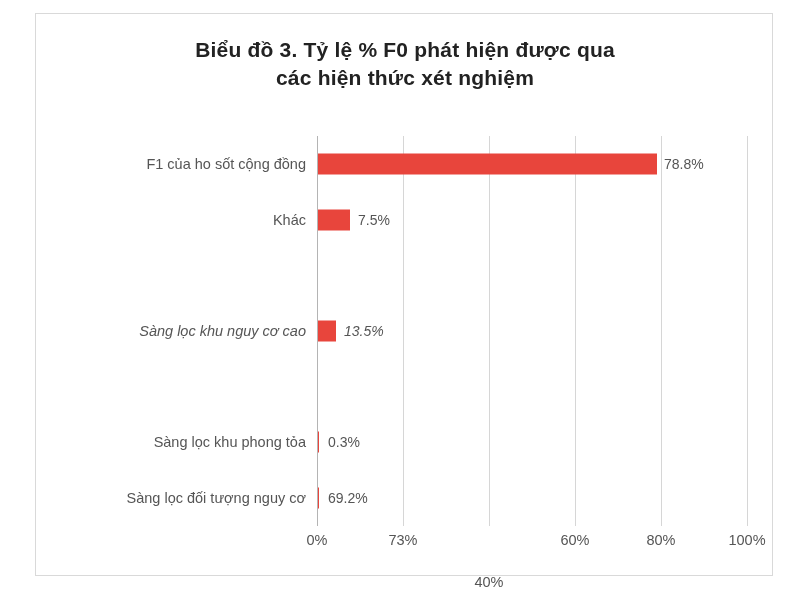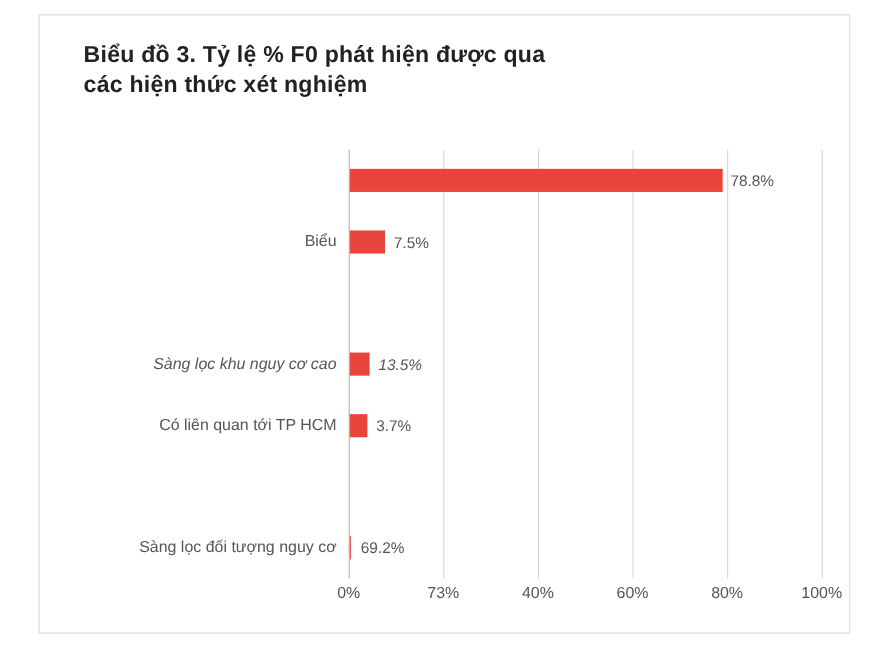--- a/index.html
+++ b/index.html
@@ -21,21 +21,21 @@
     height: 563px;
     border: 1px solid #d9d9d9;
     background: #ffffff;
     box-sizing: border-box;
   }
   .chart-title {
     position: absolute;
     left: 40px;
     top: 22px;
     width: 658px;
-    text-align: left;
+    text-align: center;
     font-size: 21px;
     font-weight: bold;
     color: #222222;
     line-height: 1.35;
     letter-spacing: 0.2px;
   }
   .plot-area {
     position: absolute;
     left: 281px;
     top: 122px;
@@ -112,51 +112,52 @@
   <div class="plot-area">
 
     <div class="axis-line-left"></div>
     <div class="gridline" style="left:86px;"></div>
     <div class="gridline" style="left:172px;"></div>
     <div class="gridline" style="left:258px;"></div>
     <div class="gridline" style="left:344px;"></div>
     <div class="gridline" style="left:430px;"></div>
 
     <div class="bar-row" style="top:0px;">
+      <span class="cat-label">F1 của ho sốt cộng đồng</span>
       <div class="bar" style="width:338.8px;"></div>
       <span class="val-label" style="left:347px;">78.8%</span>
     </div>
 
     <div class="bar-row" style="top:55.7px;">
-      <span class="cat-label">Biểu</span>
+      <span class="cat-label">Khác</span>
       <div class="bar" style="width:32.3px;"></div>
       <span class="val-label" style="left:41px;">7.5%</span>
     </div>
 
 
     <div class="bar-row" style="top:167.1px;font-style:italic;">
       <span class="cat-label">Sàng lọc khu nguy cơ cao</span>
       <div class="bar" style="width:18.1px;"></div>
       <span class="val-label" style="left:27px;">13.5%</span>
     </div>
 
-    <div class="bar-row" style="top:222.8px;">
-      <span class="cat-label">Có liên quan tới TP HCM</span>
-      <div class="bar" style="width:15.9px;"></div>
-      <span class="val-label" style="left:25px;">3.7%</span>
+
+    <div class="bar-row" style="top:278.5px;">
+      <span class="cat-label">Sàng lọc khu phong tỏa</span>
+      <div class="bar" style="width:1.3px;"></div>
+      <span class="val-label" style="left:11px;">0.3%</span>
     </div>
-
 
     <div class="bar-row" style="top:334.2px;">
       <span class="cat-label">Sàng lọc đối tượng nguy cơ</span>
       <div class="bar" style="width:0.9px;"></div>
       <span class="val-label" style="left:11px;">69.2%</span>
     </div>
 
     <span class="tick-label" style="left:0px;">0%</span>
     <span class="tick-label" style="left:86px;">73%</span>
-    <span class="tick-label" style="left:172px;">40%</span>
+    <span class="tick-label" style="left:172px;margin-top:42px;">40%</span>
     <span class="tick-label" style="left:258px;">60%</span>
     <span class="tick-label" style="left:344px;">80%</span>
     <span class="tick-label" style="left:430px;">100%</span>
 
   </div>
 </div>
 
 </body></html>

